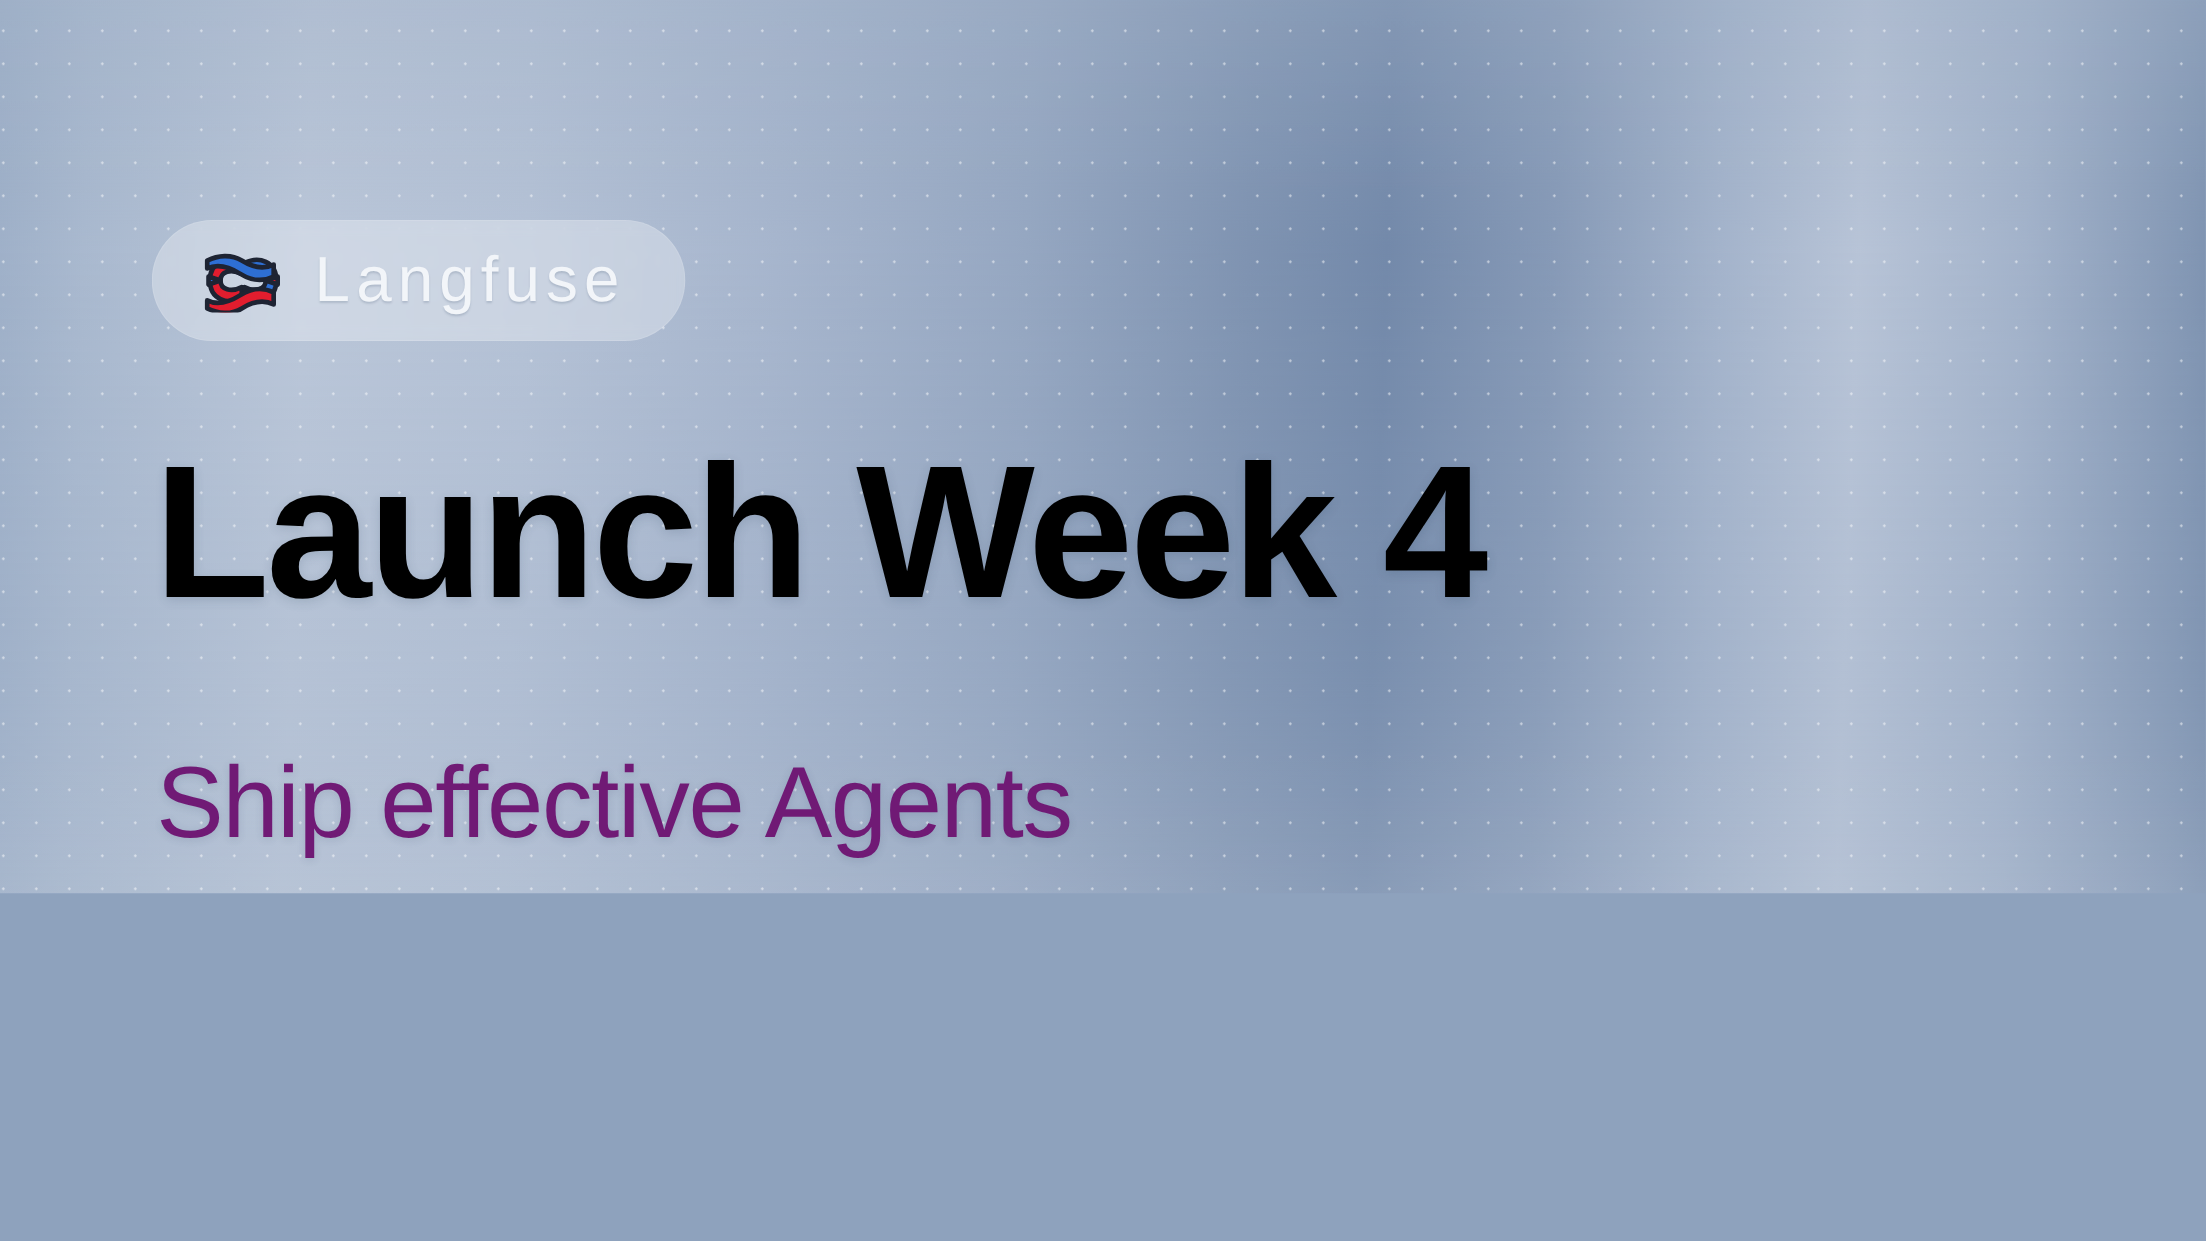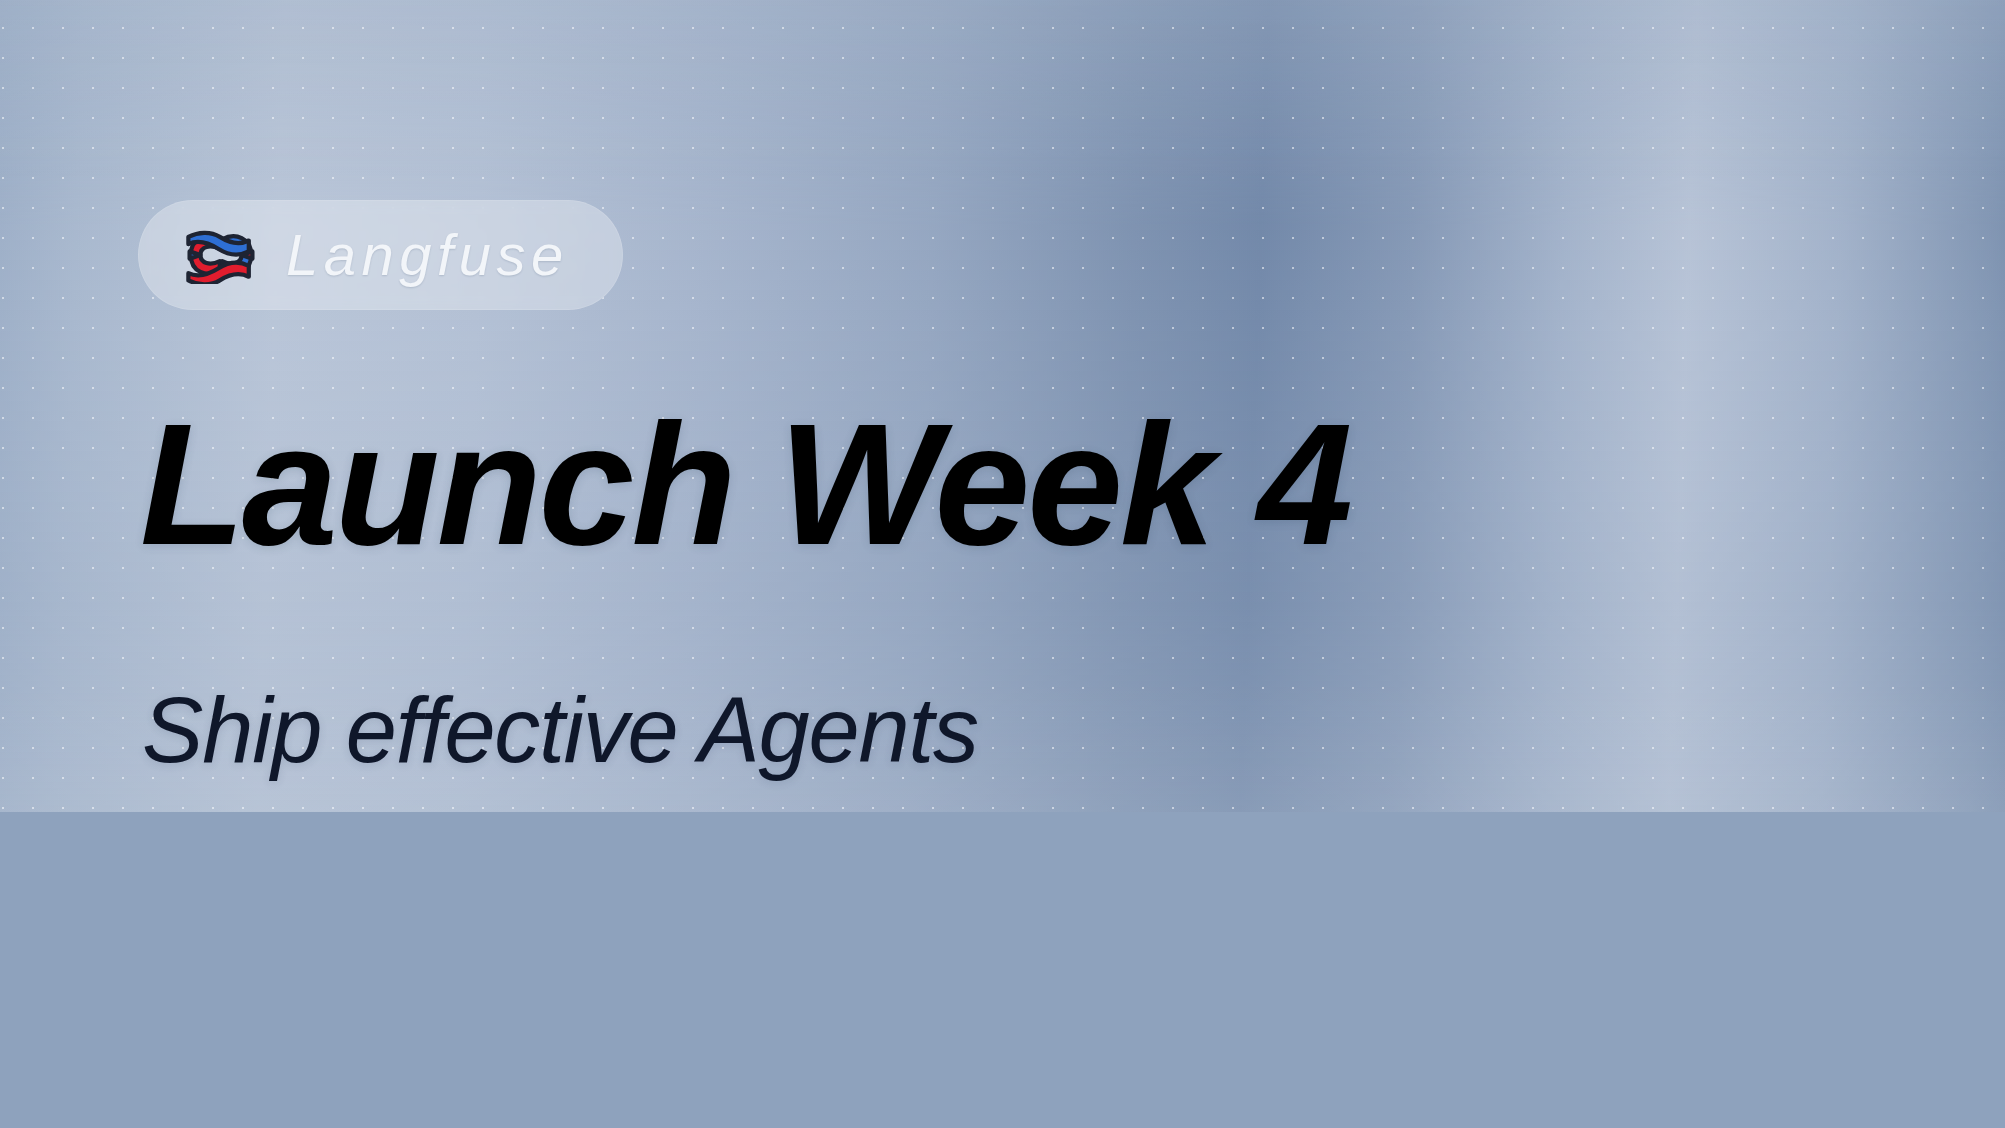--- a/index.html
+++ b/index.html
@@ -12,21 +12,20 @@
     background:#8ea2bd;
     font-family:"Liberation Sans", sans-serif;
   }
 
   #hero-banner {
     position:relative;
     width:2005px;
     height:812px;
     overflow:hidden;
     isolation:isolate;
-    font-style:italic;
   }
 
   
   .bg-layer {
     position:absolute;
     inset:-12%;
     pointer-events:none;
   }
 
   #bg-base {
@@ -145,21 +144,21 @@
   }
 
   
   #subheadline {
     position:absolute;
     left:4px;
     top:672px;
     font-size:92px;
     line-height:1.28;
     font-weight:400;
-    color:#0f172a;
+    color:#701a75;
     letter-spacing:-1.2px;
     text-shadow:0 2px 8px rgba(40,60,90,0.14);
   }
   #subheadline .sub-line { display:block; white-space:nowrap; }
 </style>
 </head>
 <body>
 
 <div id="hero-banner">
 

